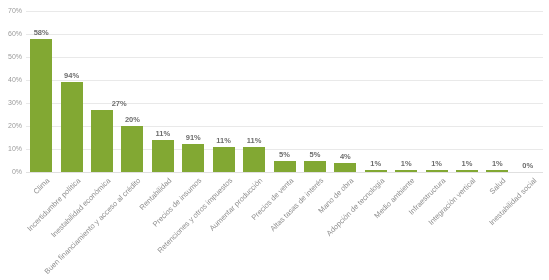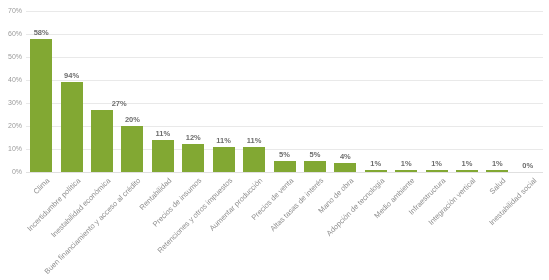--- a/index.html
+++ b/index.html
@@ -116,21 +116,21 @@
       <div class="bar-value" style="position: absolute; left: 26px; width: 30.4118px; top: 28.6px; color: rgb(109, 109, 109);">58%</div>
       <div style="position: absolute; left: 60.6176px; width: 22px; top: 82.3px; height: 89.7px; background: rgb(130, 168, 51);"></div>
       <div class="bar-value" style="position: absolute; left: 56.4118px; width: 30.4118px; top: 72.3px; color: rgb(109, 109, 109);">94%</div>
       <div style="position: absolute; left: 91.0294px; width: 22px; top: 109.9px; height: 62.1px; background: rgb(130, 168, 51);"></div>
       <div class="bar-value" style="position: absolute; left: 96px; width: 30.4118px; top: 99.9px; color: rgb(109, 109, 109); margin-left: 8px;">27%</div>
       <div style="position: absolute; left: 121.441px; width: 22px; top: 126px; height: 46px; background: rgb(130, 168, 51);"></div>
       <div class="bar-value" style="position: absolute; left: 117.235px; width: 30.4118px; top: 116px; color: rgb(109, 109, 109);">20%</div>
       <div style="position: absolute; left: 151.853px; width: 22px; top: 139.8px; height: 32.2px; background: rgb(130, 168, 51);"></div>
       <div class="bar-value" style="position: absolute; left: 147.647px; width: 30.4118px; top: 129.8px; color: rgb(109, 109, 109);">11%</div>
       <div style="position: absolute; left: 182.265px; width: 22px; top: 144.4px; height: 27.6px; background: rgb(130, 168, 51);"></div>
-      <div class="bar-value" style="position: absolute; left: 178.059px; width: 30.4118px; top: 134.4px; color: rgb(109, 109, 109);">12%</div>
+      <div class="bar-value" style="position: absolute; left: 178.059px; width: 30.4118px; top: 134.4px; color: rgb(109, 109, 109);">91%</div>
       <div style="position: absolute; left: 212.676px; width: 22px; top: 146.7px; height: 25.3px; background: rgb(130, 168, 51);"></div>
       <div class="bar-value" style="position: absolute; left: 208.471px; width: 30.4118px; top: 136.7px; color: rgb(109, 109, 109);">11%</div>
       <div style="position: absolute; left: 243.088px; width: 22px; top: 146.7px; height: 25.3px; background: rgb(130, 168, 51);"></div>
       <div class="bar-value" style="position: absolute; left: 238.882px; width: 30.4118px; top: 136.7px; color: rgb(109, 109, 109);">11%</div>
       <div style="position: absolute; left: 273.5px; width: 22px; top: 160.5px; height: 11.5px; background: rgb(130, 168, 51);"></div>
       <div class="bar-value" style="position: absolute; left: 269.294px; width: 30.4118px; top: 150.5px; color: rgb(109, 109, 109);">5%</div>
       <div style="position: absolute; left: 303.912px; width: 22px; top: 160.5px; height: 11.5px; background: rgb(130, 168, 51);"></div>
       <div class="bar-value" style="position: absolute; left: 299.706px; width: 30.4118px; top: 150.5px; color: rgb(109, 109, 109);">5%</div>
       <div style="position: absolute; left: 334.324px; width: 22px; top: 162.8px; height: 9.2px; background: rgb(130, 168, 51);"></div>
       <div class="bar-value" style="position: absolute; left: 330.118px; width: 30.4118px; top: 152.8px; color: rgb(109, 109, 109);">4%</div>

